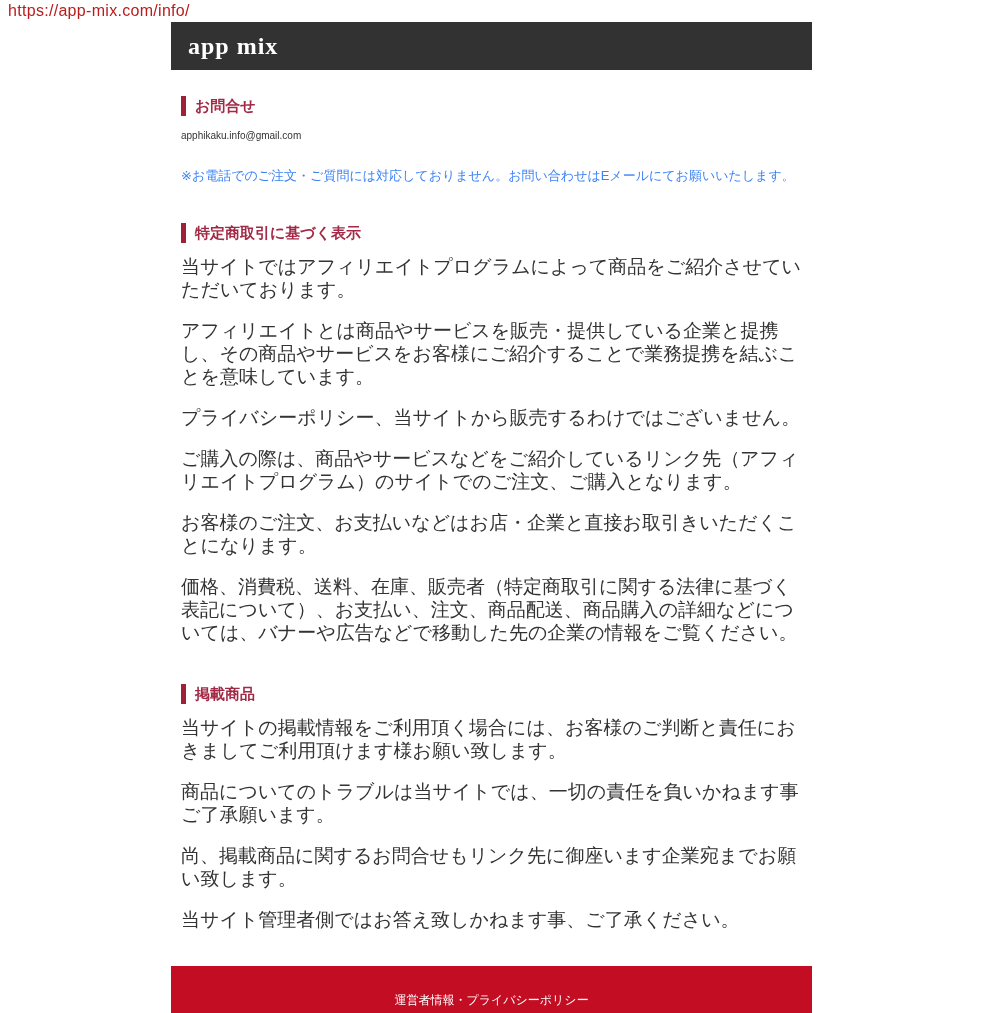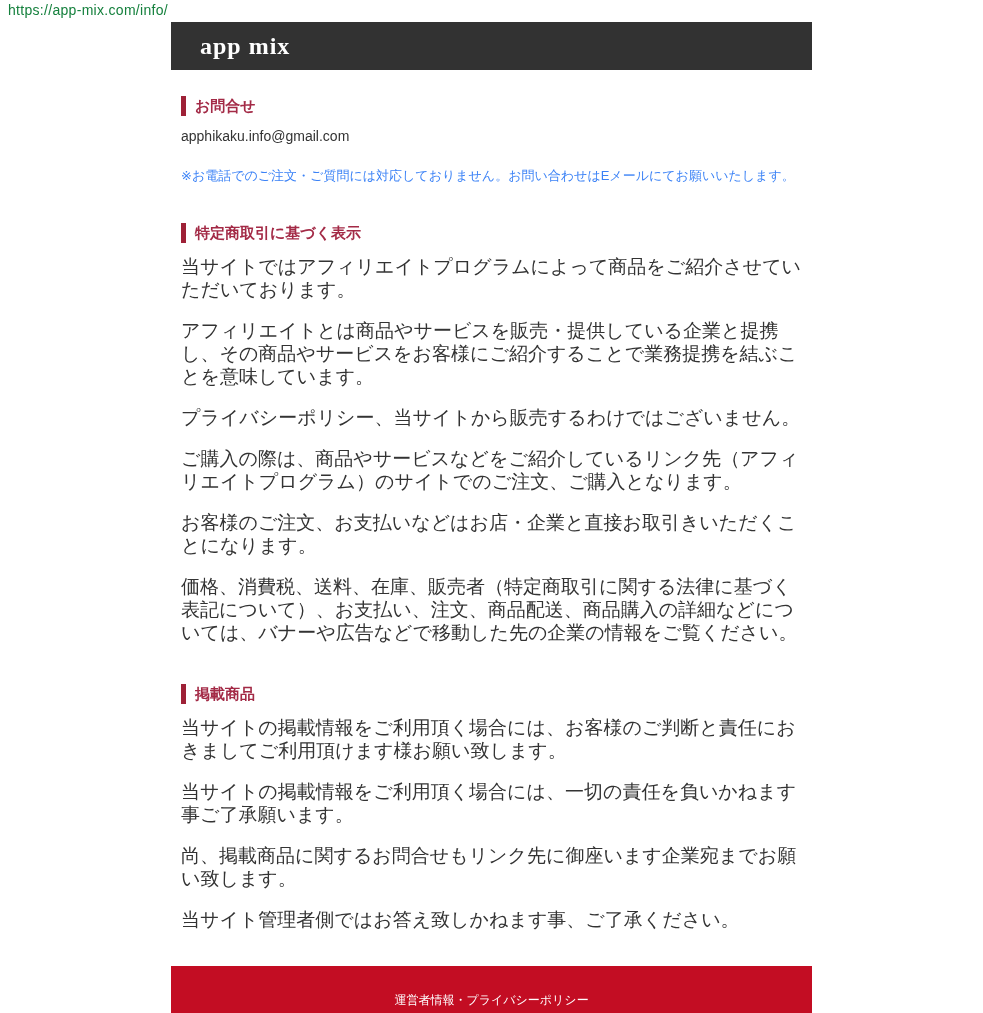--- a/index.html
+++ b/index.html
@@ -7,38 +7,38 @@
     padding: 0;
     background: #ffffff;
     width: 983px;
     font-family: "Liberation Sans", "DejaVu Sans", sans-serif;
     color: #333333;
   }
   .url-caption {
     position: absolute;
     top: 2px;
     left: 8px;
-    font-size: 14px;
-    color: #15803d;
+    font-size: 16px;
+    color: #b91c1c;
     letter-spacing: 0.3px;
   }
   .page {
     width: 641px;
     margin: 22px 0 0 171px;
   }
   .site-header {
     height: 48px;
     background: #323232;
     display: flex;
     align-items: center;
     padding-left: 13px;
     box-sizing: border-box;
   }
   .site-title {
-    margin: 16px;
+    margin: 4px;
     font-family: "Liberation Serif", "DejaVu Serif", serif;
     font-weight: bold;
     font-size: 24px;
     color: #ffffff;
     letter-spacing: 1px;
     cursor: pointer;
   }
   main {
     padding: 0 10px;
     box-sizing: border-box;
@@ -55,21 +55,21 @@
     line-height: 20px;
     color: #a32a46;
     border-left: 5px solid #9e2137;
     padding-left: 9px;
   }
   h2.section-heading.first {
     margin-top: 26px;
   }
   .email-line {
     margin: 0 0 24px 0;
-    font-size: 14px;
+    font-size: 10px;
     line-height: 16px;
   }
   p.note {
     margin: 0 0 24px 0;
     font-size: 13px;
     line-height: 15px;
     color: #3b82f6;
   }
   p.body-para {
     margin: 0 0 18px 0;
@@ -123,21 +123,21 @@
     <p class="body-para">当サイトではアフィリエイトプログラムによって商品をご紹介させていただいております。</p>
     <p class="body-para">アフィリエイトとは商品やサービスを販売・提供している企業と提携し、その商品やサービスをお客様にご紹介することで業務提携を結ぶことを意味しています。</p>
     <p class="body-para">プライバシーポリシー、当サイトから販売するわけではございません。</p>
     <p class="body-para">ご購入の際は、商品やサービスなどをご紹介しているリンク先（アフィリエイトプログラム）のサイトでのご注文、ご購入となります。</p>
     <p class="body-para">お客様のご注文、お支払いなどはお店・企業と直接お取引きいただくことになります。</p>
     <p class="body-para">価格、消費税、送料、在庫、販売者（特定商取引に関する法律に基づく表記について）、お支払い、注文、商品配送、商品購入の詳細などについては、バナーや広告などで移動した先の企業の情報をご覧ください。</p>
 
     <h2 class="section-heading">掲載商品</h2>
 
     <p class="body-para">当サイトの掲載情報をご利用頂く場合には、お客様のご判断と責任におきましてご利用頂けます様お願い致します。</p>
-    <p class="body-para">当サイトの掲載情報をご利用頂く場合には、一切の責任を負いかねます事ご了承願います。</p>
+    <p class="body-para">商品についてのトラブルは当サイトでは、一切の責任を負いかねます事ご了承願います。</p>
     <p class="body-para">尚、掲載商品に関するお問合せもリンク先に御座います企業宛までお願い致します。</p>
     <p class="body-para">当サイト管理者側ではお答え致しかねます事、ご了承ください。</p>
 
   </main>
 
   <footer class="site-footer">
     <a class="footer-link">運営者情報・プライバシーポリシー</a>
     <div class="copyright-line">copyright © App mix RANKING. All rights Reserved.</div>
   </footer>
 

